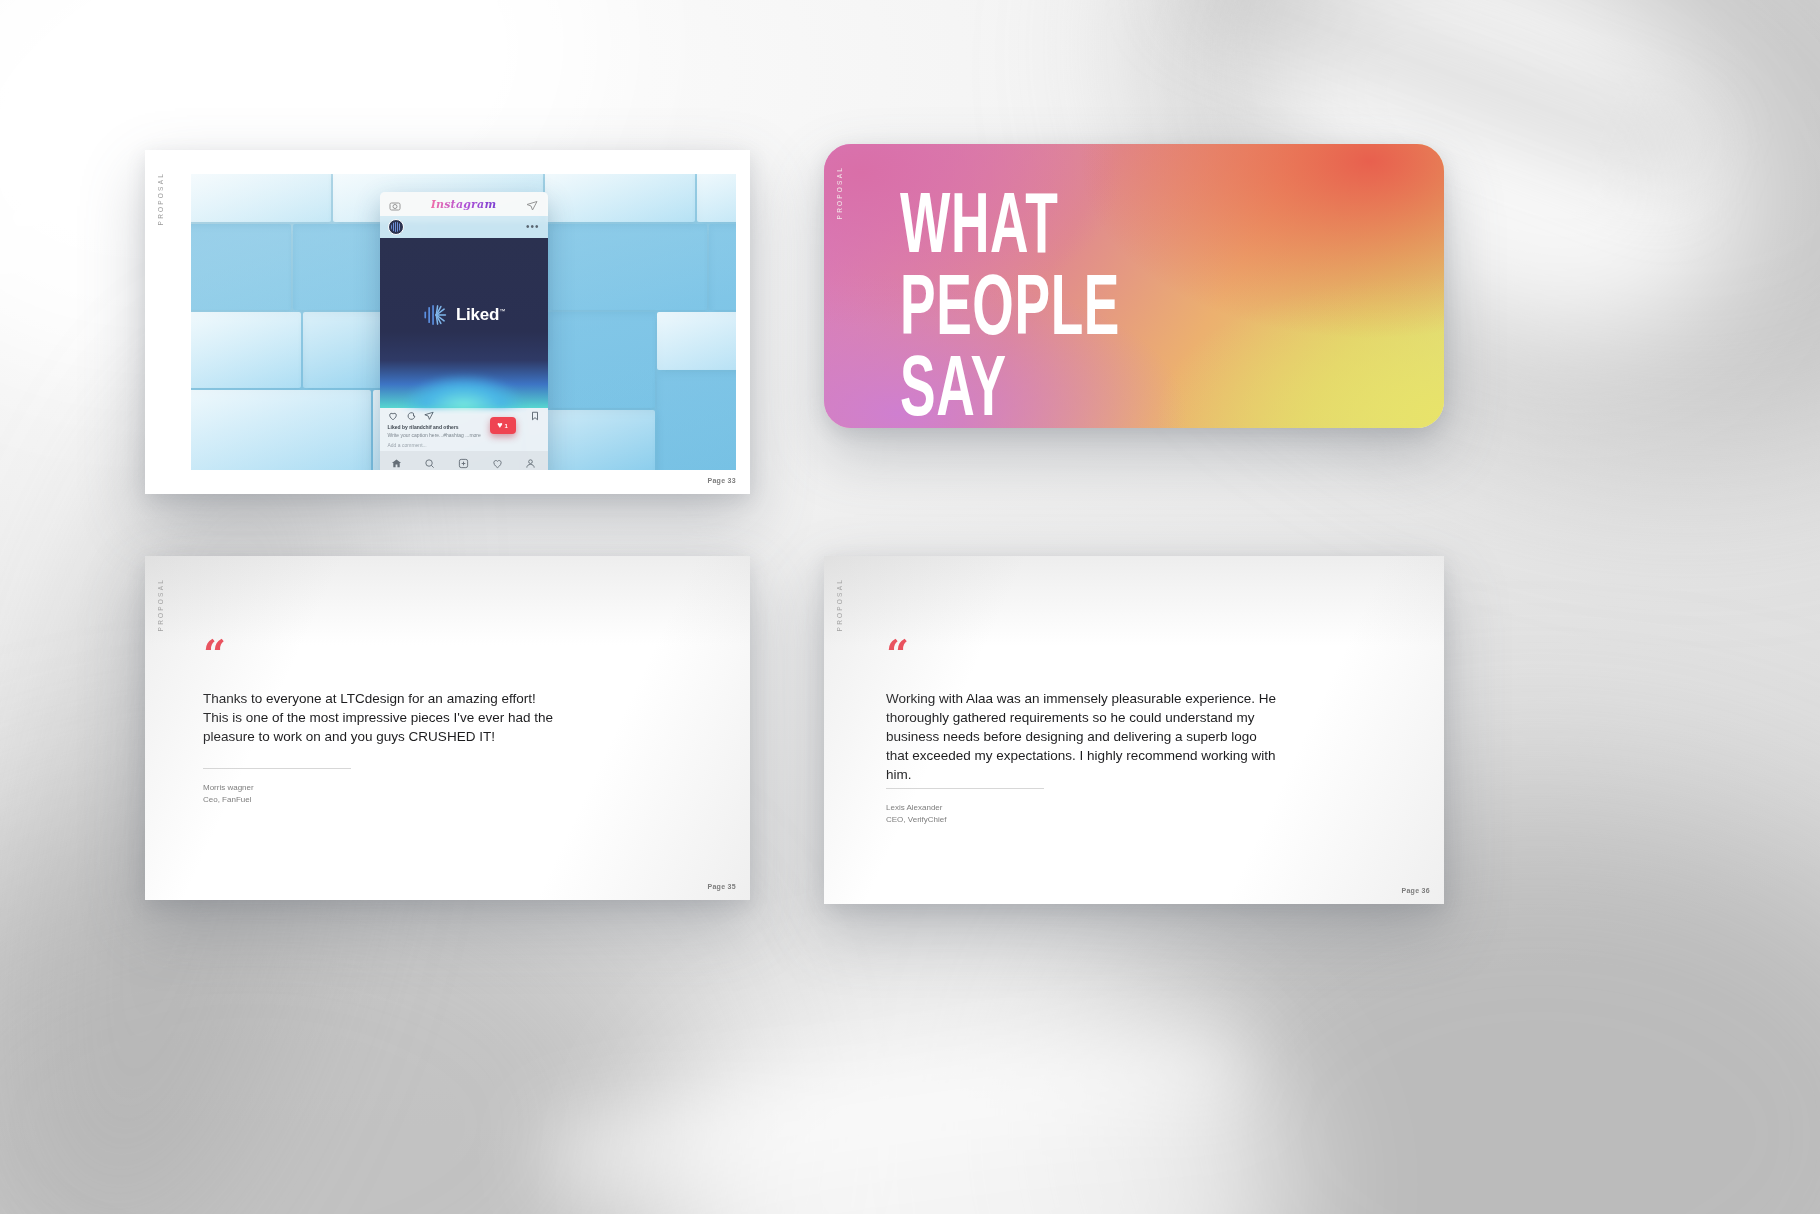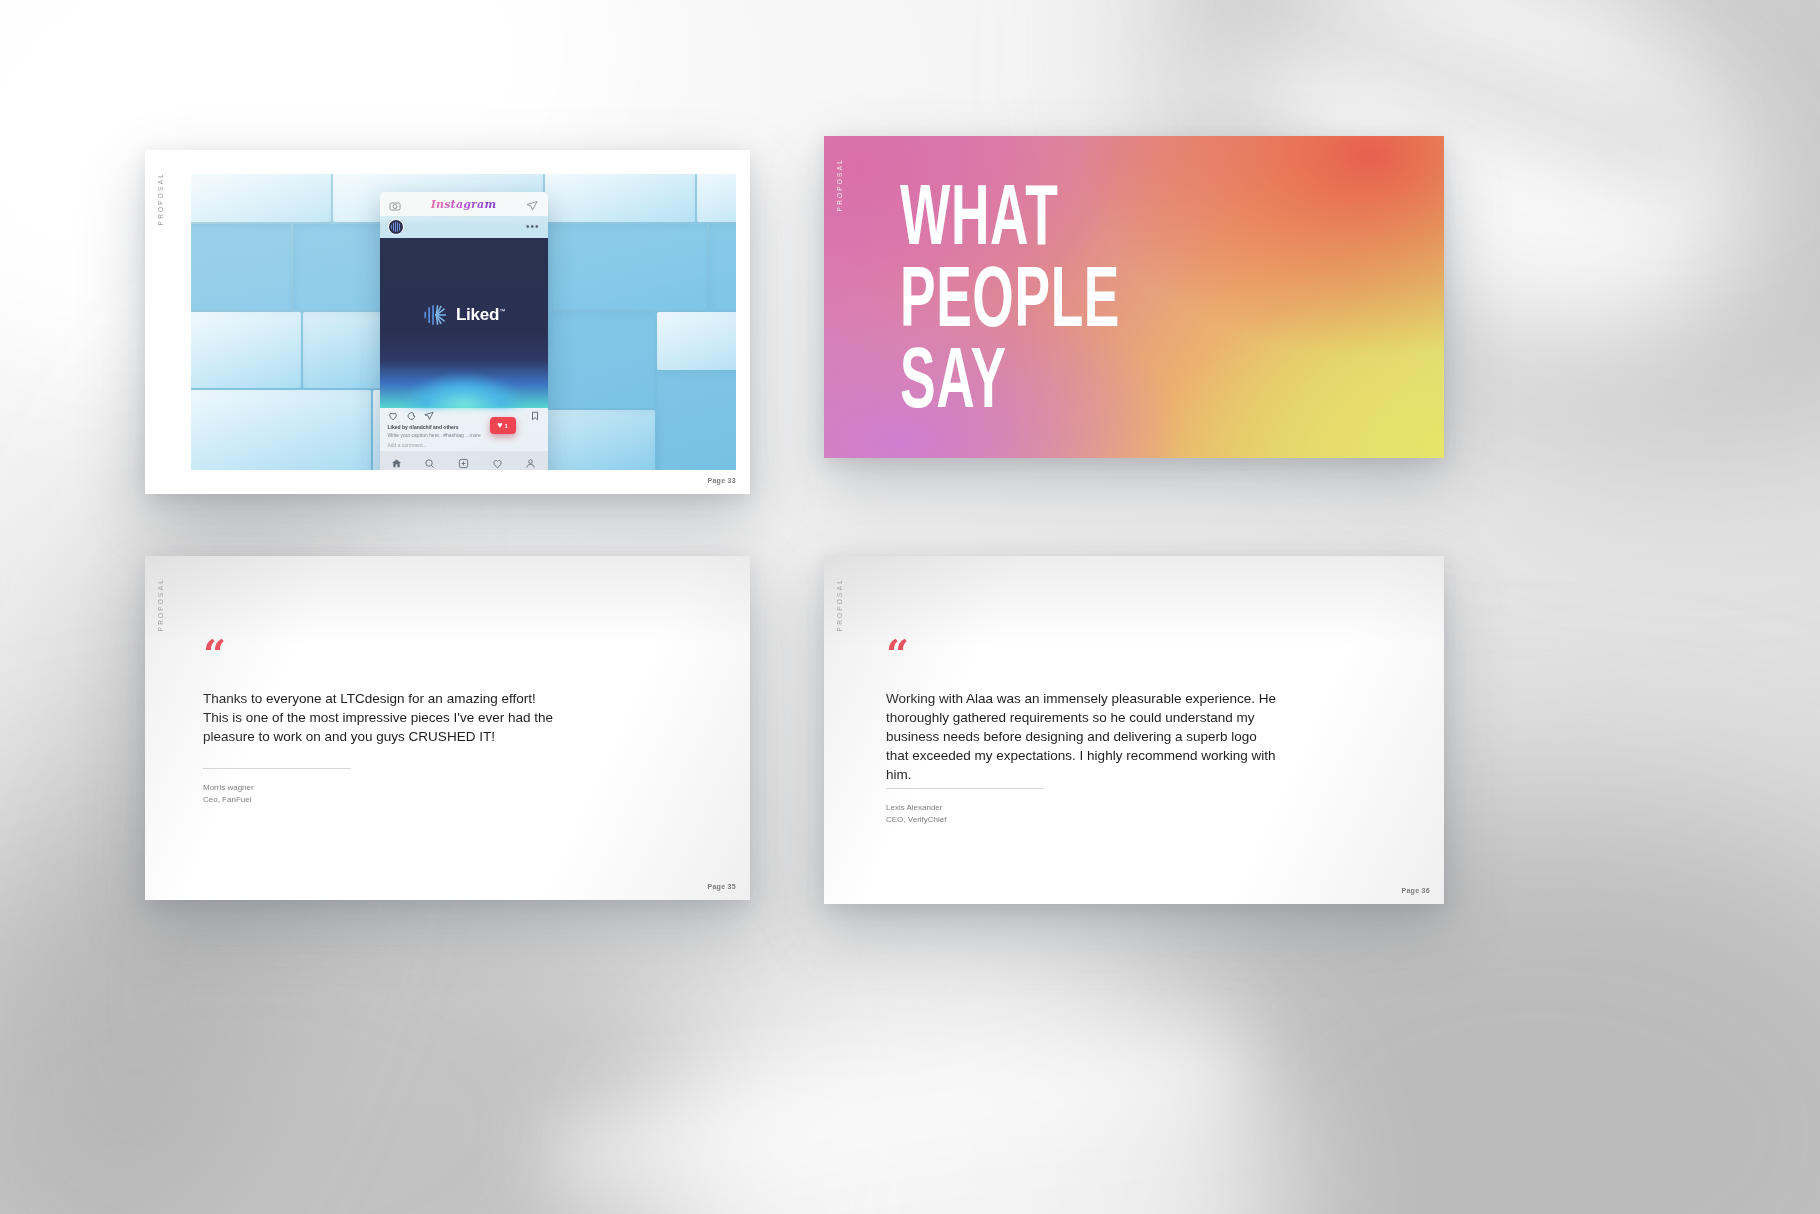--- a/index.html
+++ b/index.html
@@ -25,21 +25,21 @@
   .b7{left:2%;top:30%;width:300px;height:900px;background:rgba(150,150,150,.28);transform:rotate(12deg);filter:blur(70px);}
   .streak{position:absolute;background:rgba(255,255,255,.8);filter:blur(38px);}
   .s1{left:-60px;top:120px;width:420px;height:70px;transform:rotate(-26deg);}
   .s2{right:120px;top:40px;width:520px;height:60px;transform:rotate(20deg);background:rgba(190,190,190,.5);}
   .s3{left:30%;bottom:60px;width:700px;height:80px;transform:rotate(-8deg);background:rgba(255,255,255,.55);}
 
   
   .slide{position:absolute;background:#fff;overflow:hidden;
     box-shadow:0 26px 60px rgba(90,95,105,.30), 0 6px 18px rgba(90,95,105,.16);}
   .slide-33{left:145px;top:150px;width:605px;height:344px;}
-  .slide-34{left:824px;top:136px;width:620px;height:322px;}
+  .slide-34{left:824px;top:144px;width:620px;height:284px;border-radius:27px;}
   .slide-35{left:145px;top:556px;width:605px;height:344px;}
   .slide-36{left:824px;top:556px;width:620px;height:348px;}
 
   .sidelabel{position:absolute;left:12px;top:22px;
     font-size:6.5px;letter-spacing:2.2px;color:#9a9a9a;
     writing-mode:vertical-rl;transform:rotate(180deg);
     font-family:"Liberation Sans", sans-serif;}
   .slide-34 .sidelabel{color:#f3e9ea;}
   .pagenum{position:absolute;right:14px;bottom:10px;font-size:7px;color:#7c7c7c;font-weight:bold;letter-spacing:.3px;}
 

